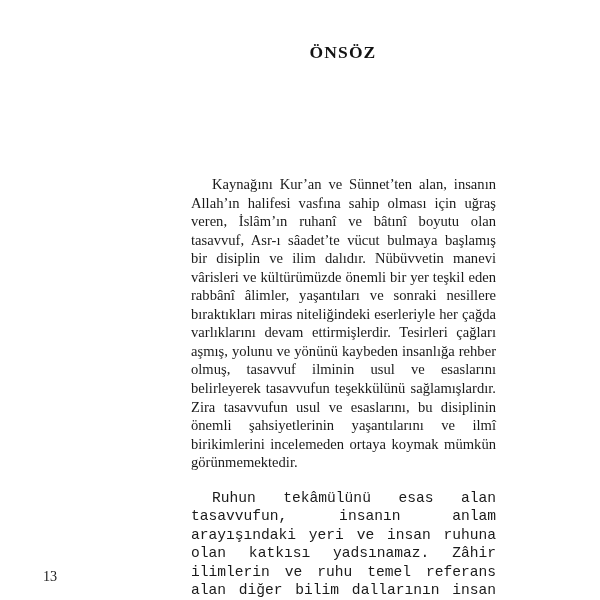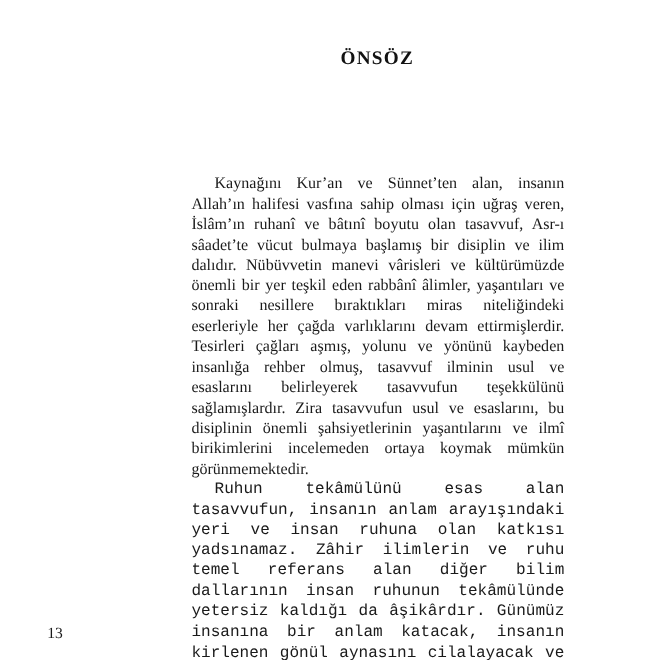--- a/index.html
+++ b/index.html
@@ -42,21 +42,21 @@
 
   
   .text-block {
     position: absolute;
     top: 158px;
     left: 131px;
     width: 339px;
   }
 
   .body-paragraph {
-    margin: 0;
+    margin: 17px;
     font-size: 14.6px;
     line-height: 18.55px;
     text-align: justify;
     text-justify: inter-word;
     text-indent: 21px;
     color: #1a1a1a;
     hyphens: none;
     word-spacing: 0.2px;
   }
 

